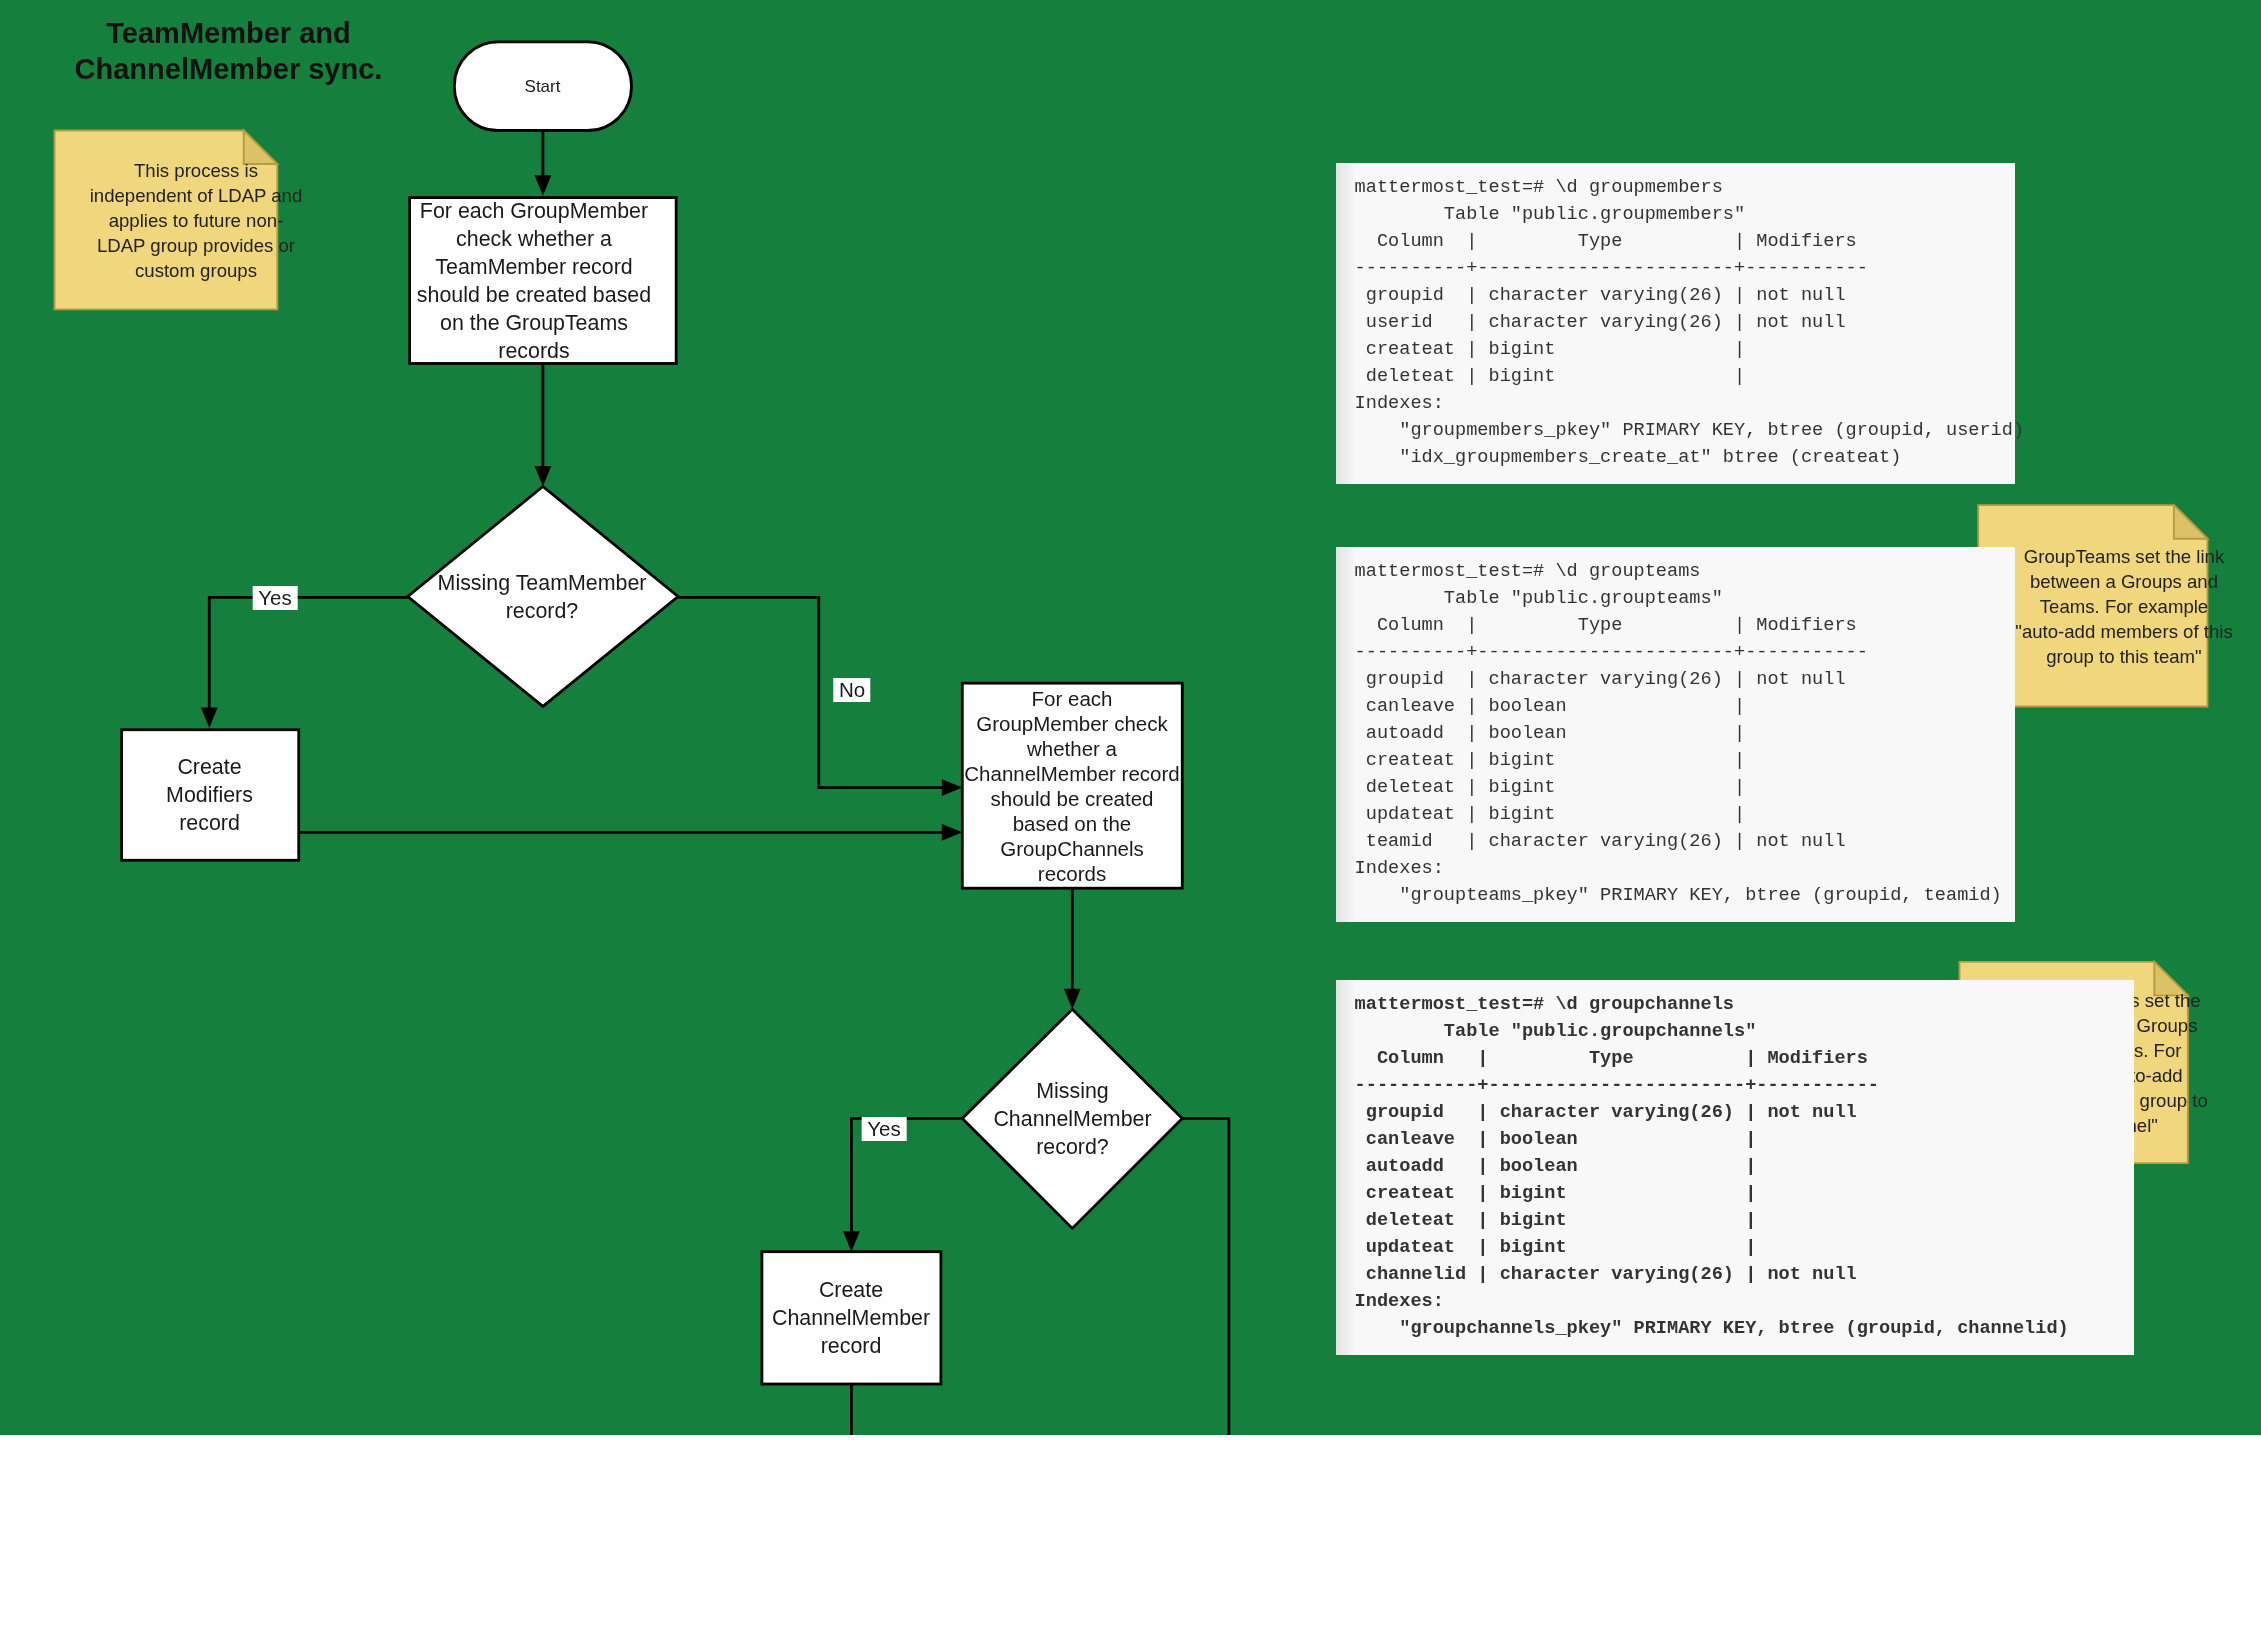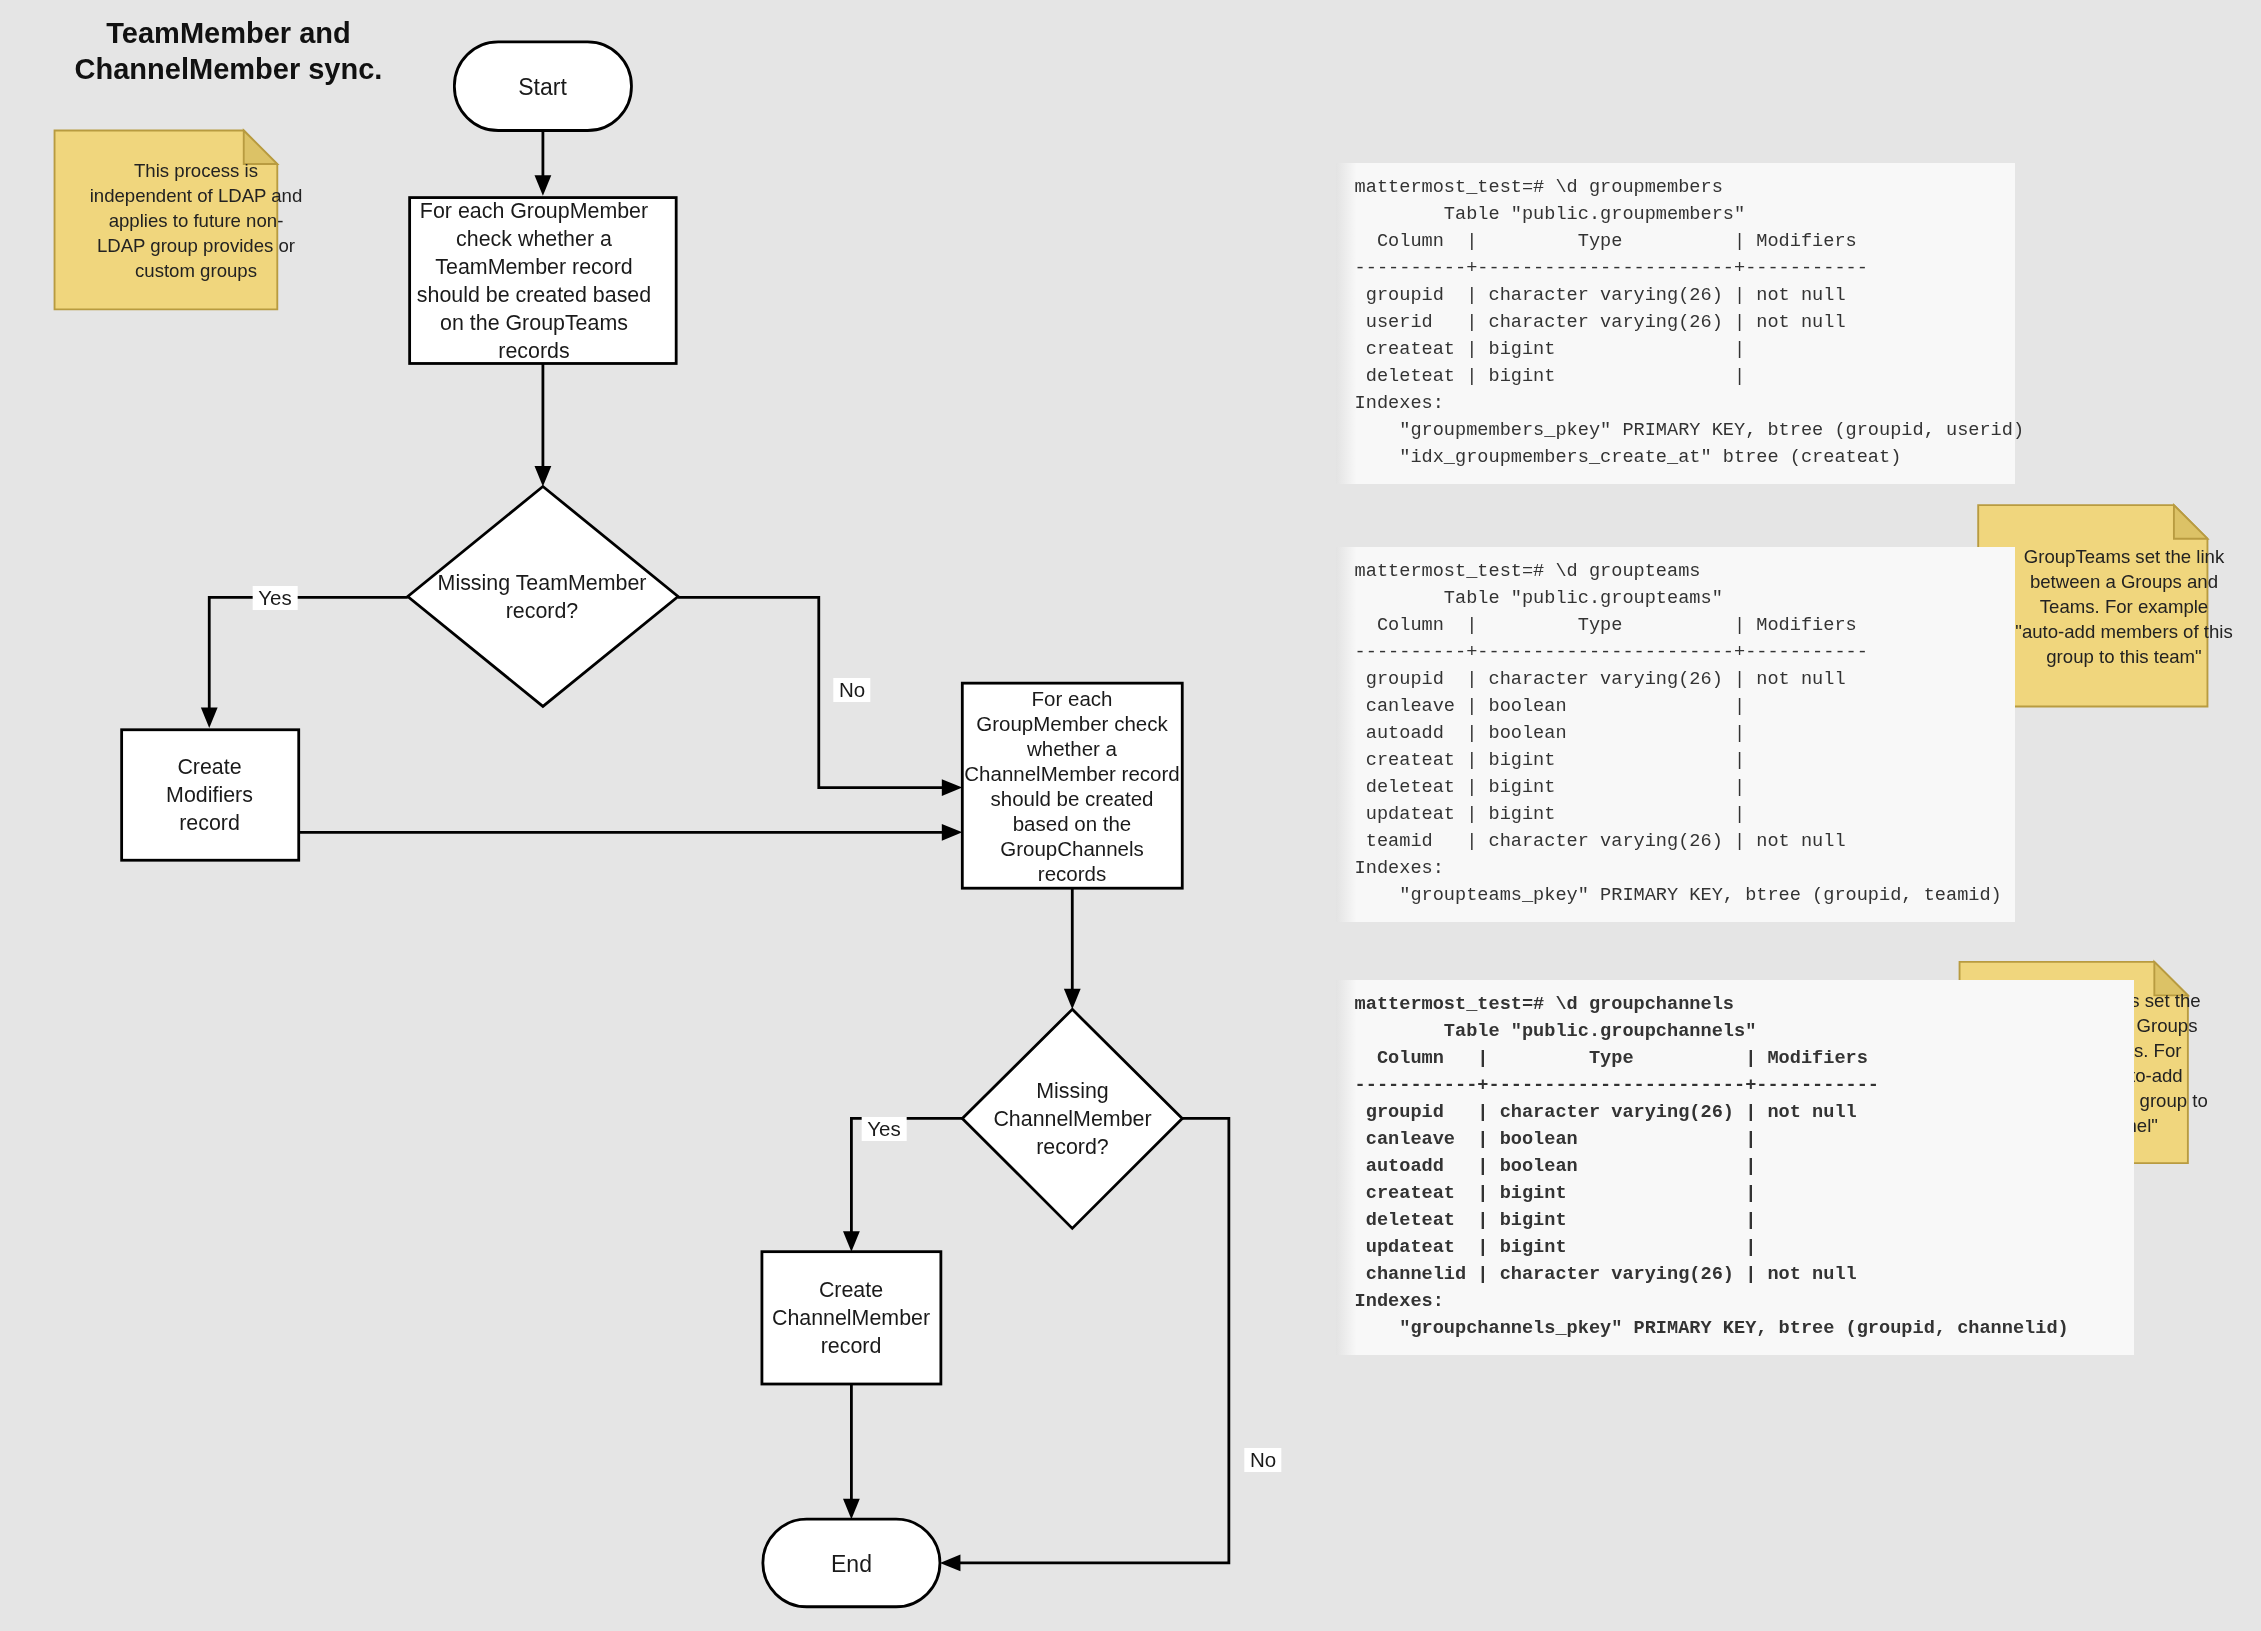--- a/index.html
+++ b/index.html
@@ -6,42 +6,42 @@
     margin: 0;
     padding: 0;
     background: #ffffff;
     width: 2262px;
     height: 1631px;
     font-family: "Liberation Sans", sans-serif;
   }
   .canvas {
     position: relative;
     width: 2262px;
-    height: 1631px;
+    height: 1435px;
     overflow: hidden;
-    background: #e5e5e5;
+    background: #15803d;
   }
   .canvas > svg {
     position: absolute;
     left: 0; top: 0;
     width: 2262px; height: 1631px;
   }
   .abs { position: absolute; }
   .diagram-title {
     left: 56px; top: 15px; width: 345px;
     font-size: 29px; font-weight: bold; color: #111;
     text-align: center; line-height: 36px;
     white-space: pre-line;
   }
   .node-label {
     display: flex; align-items: center; justify-content: center;
     text-align: center; color: #1a1a1a;
     font-size: 21.4px; line-height: 28px;
   }
-  .terminal-label { font-size: 23px; }
+  .terminal-label { font-size: 17px; }
   .proc2-label { font-size: 20.5px; line-height: 25px; }
   .edge-label {
     transform: translate(-50%, -50%);
     background: #ffffff;
     padding: 0 5.6px;
     font-size: 20.5px; color: #1a1a1a;
     white-space: nowrap;
     margin-left: 34px;
   }
   .note-text {

